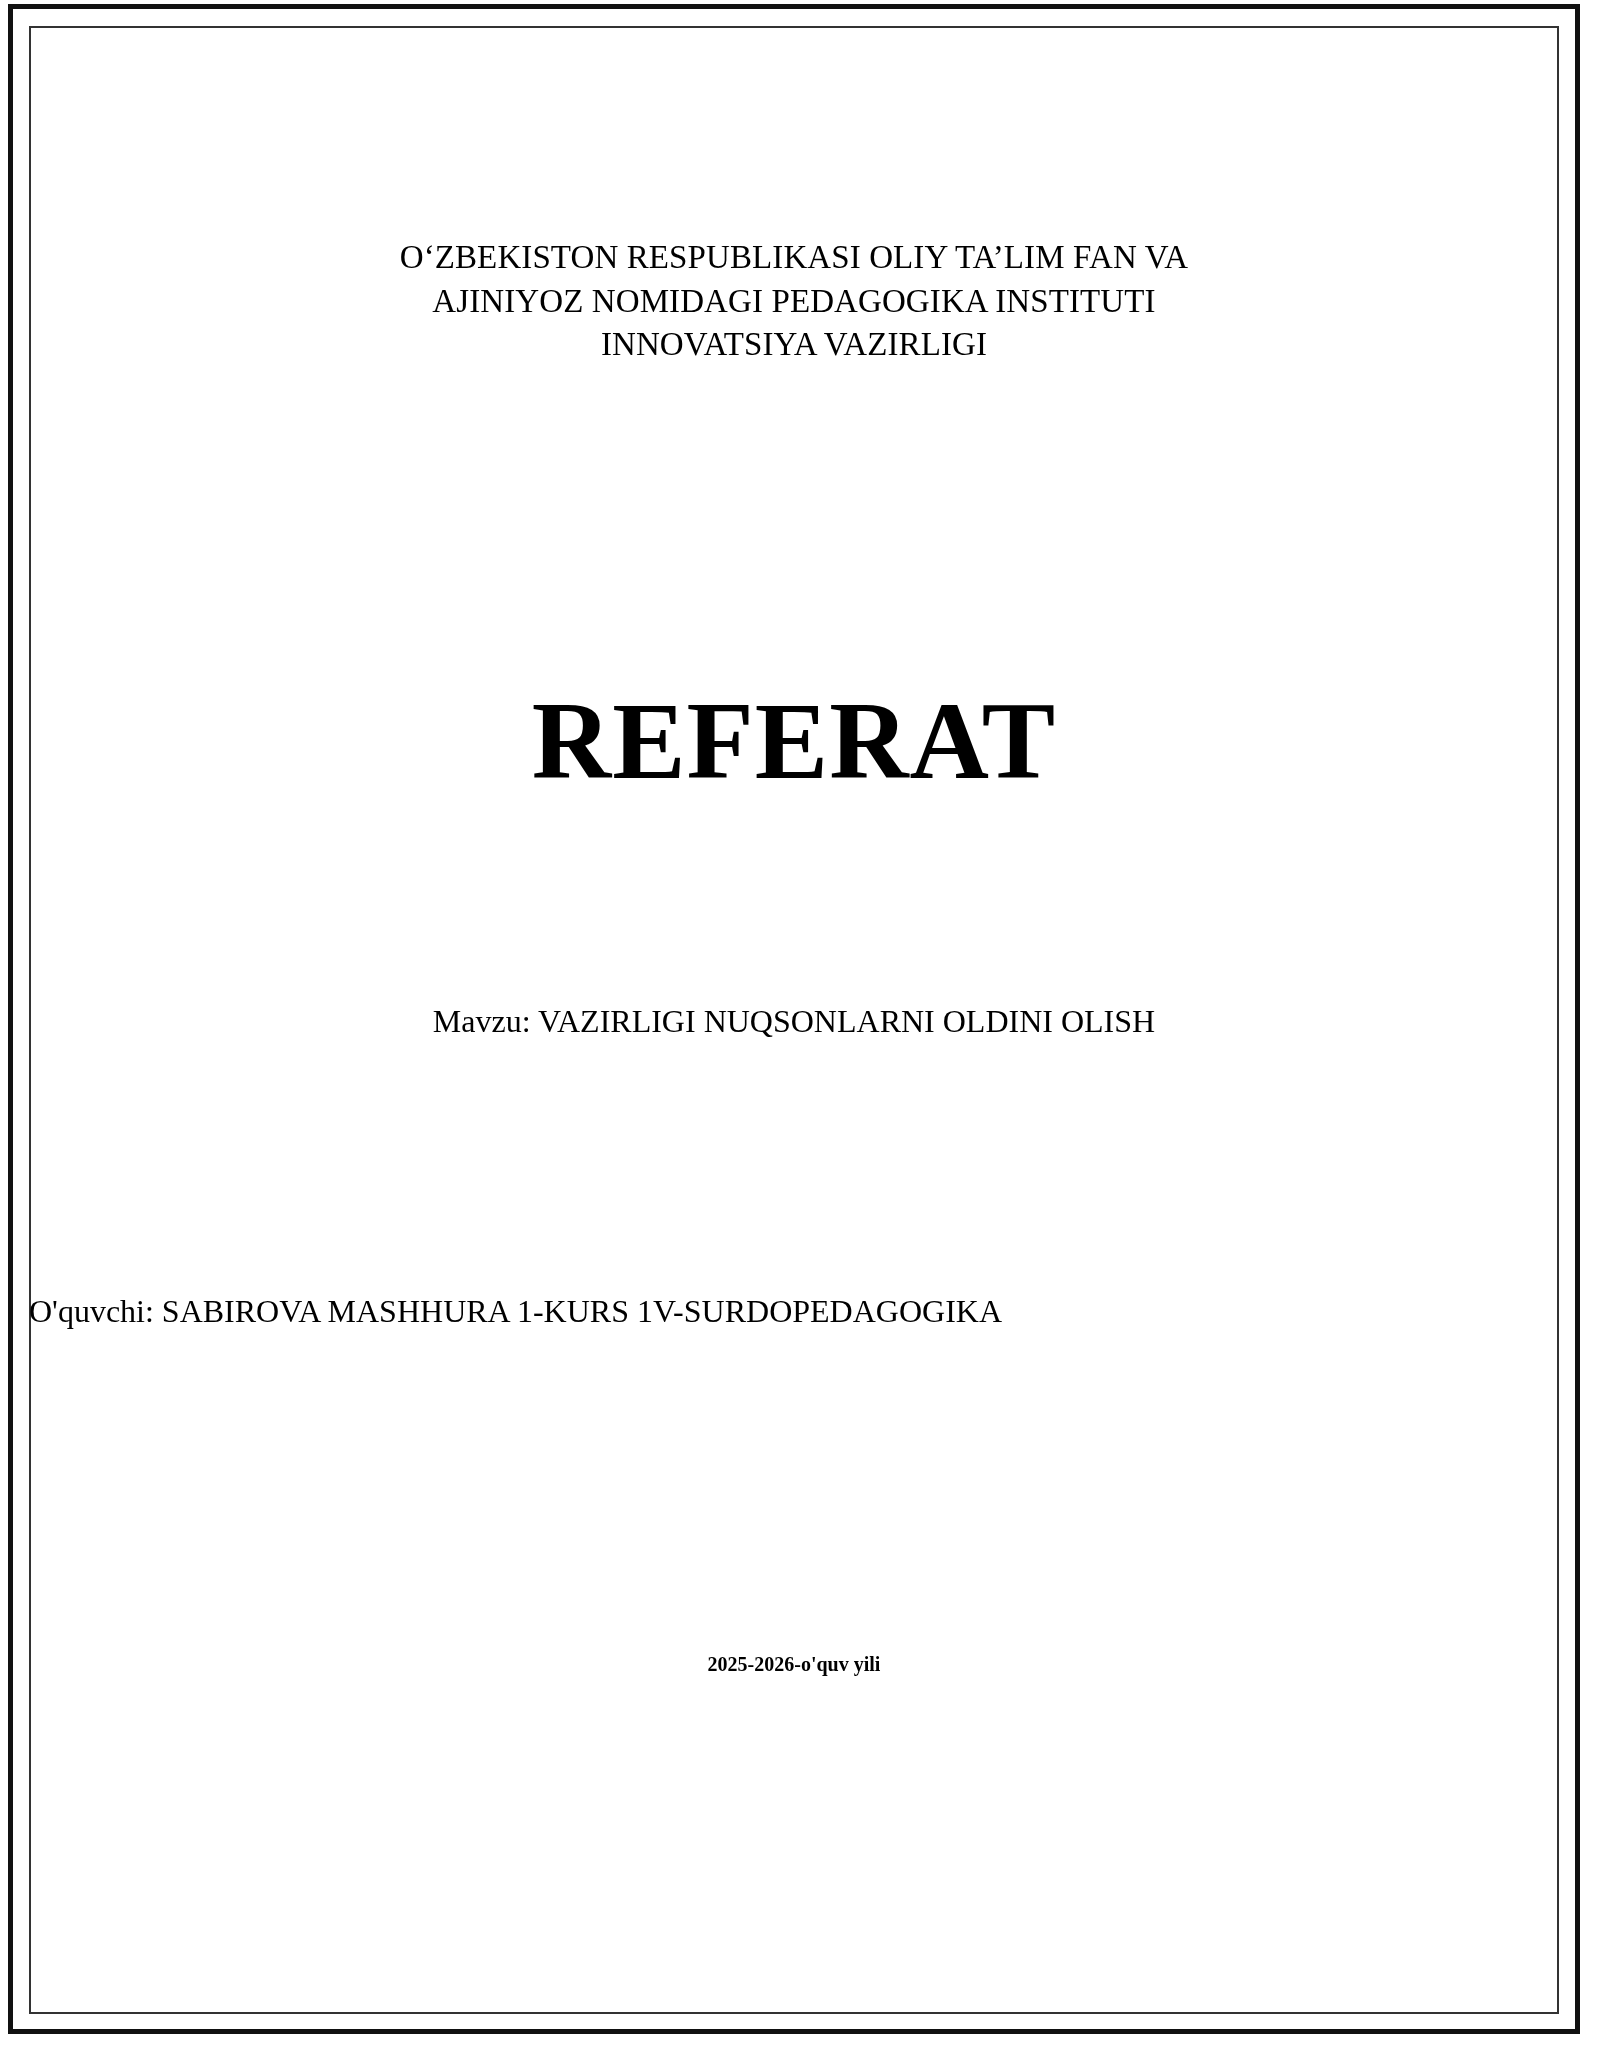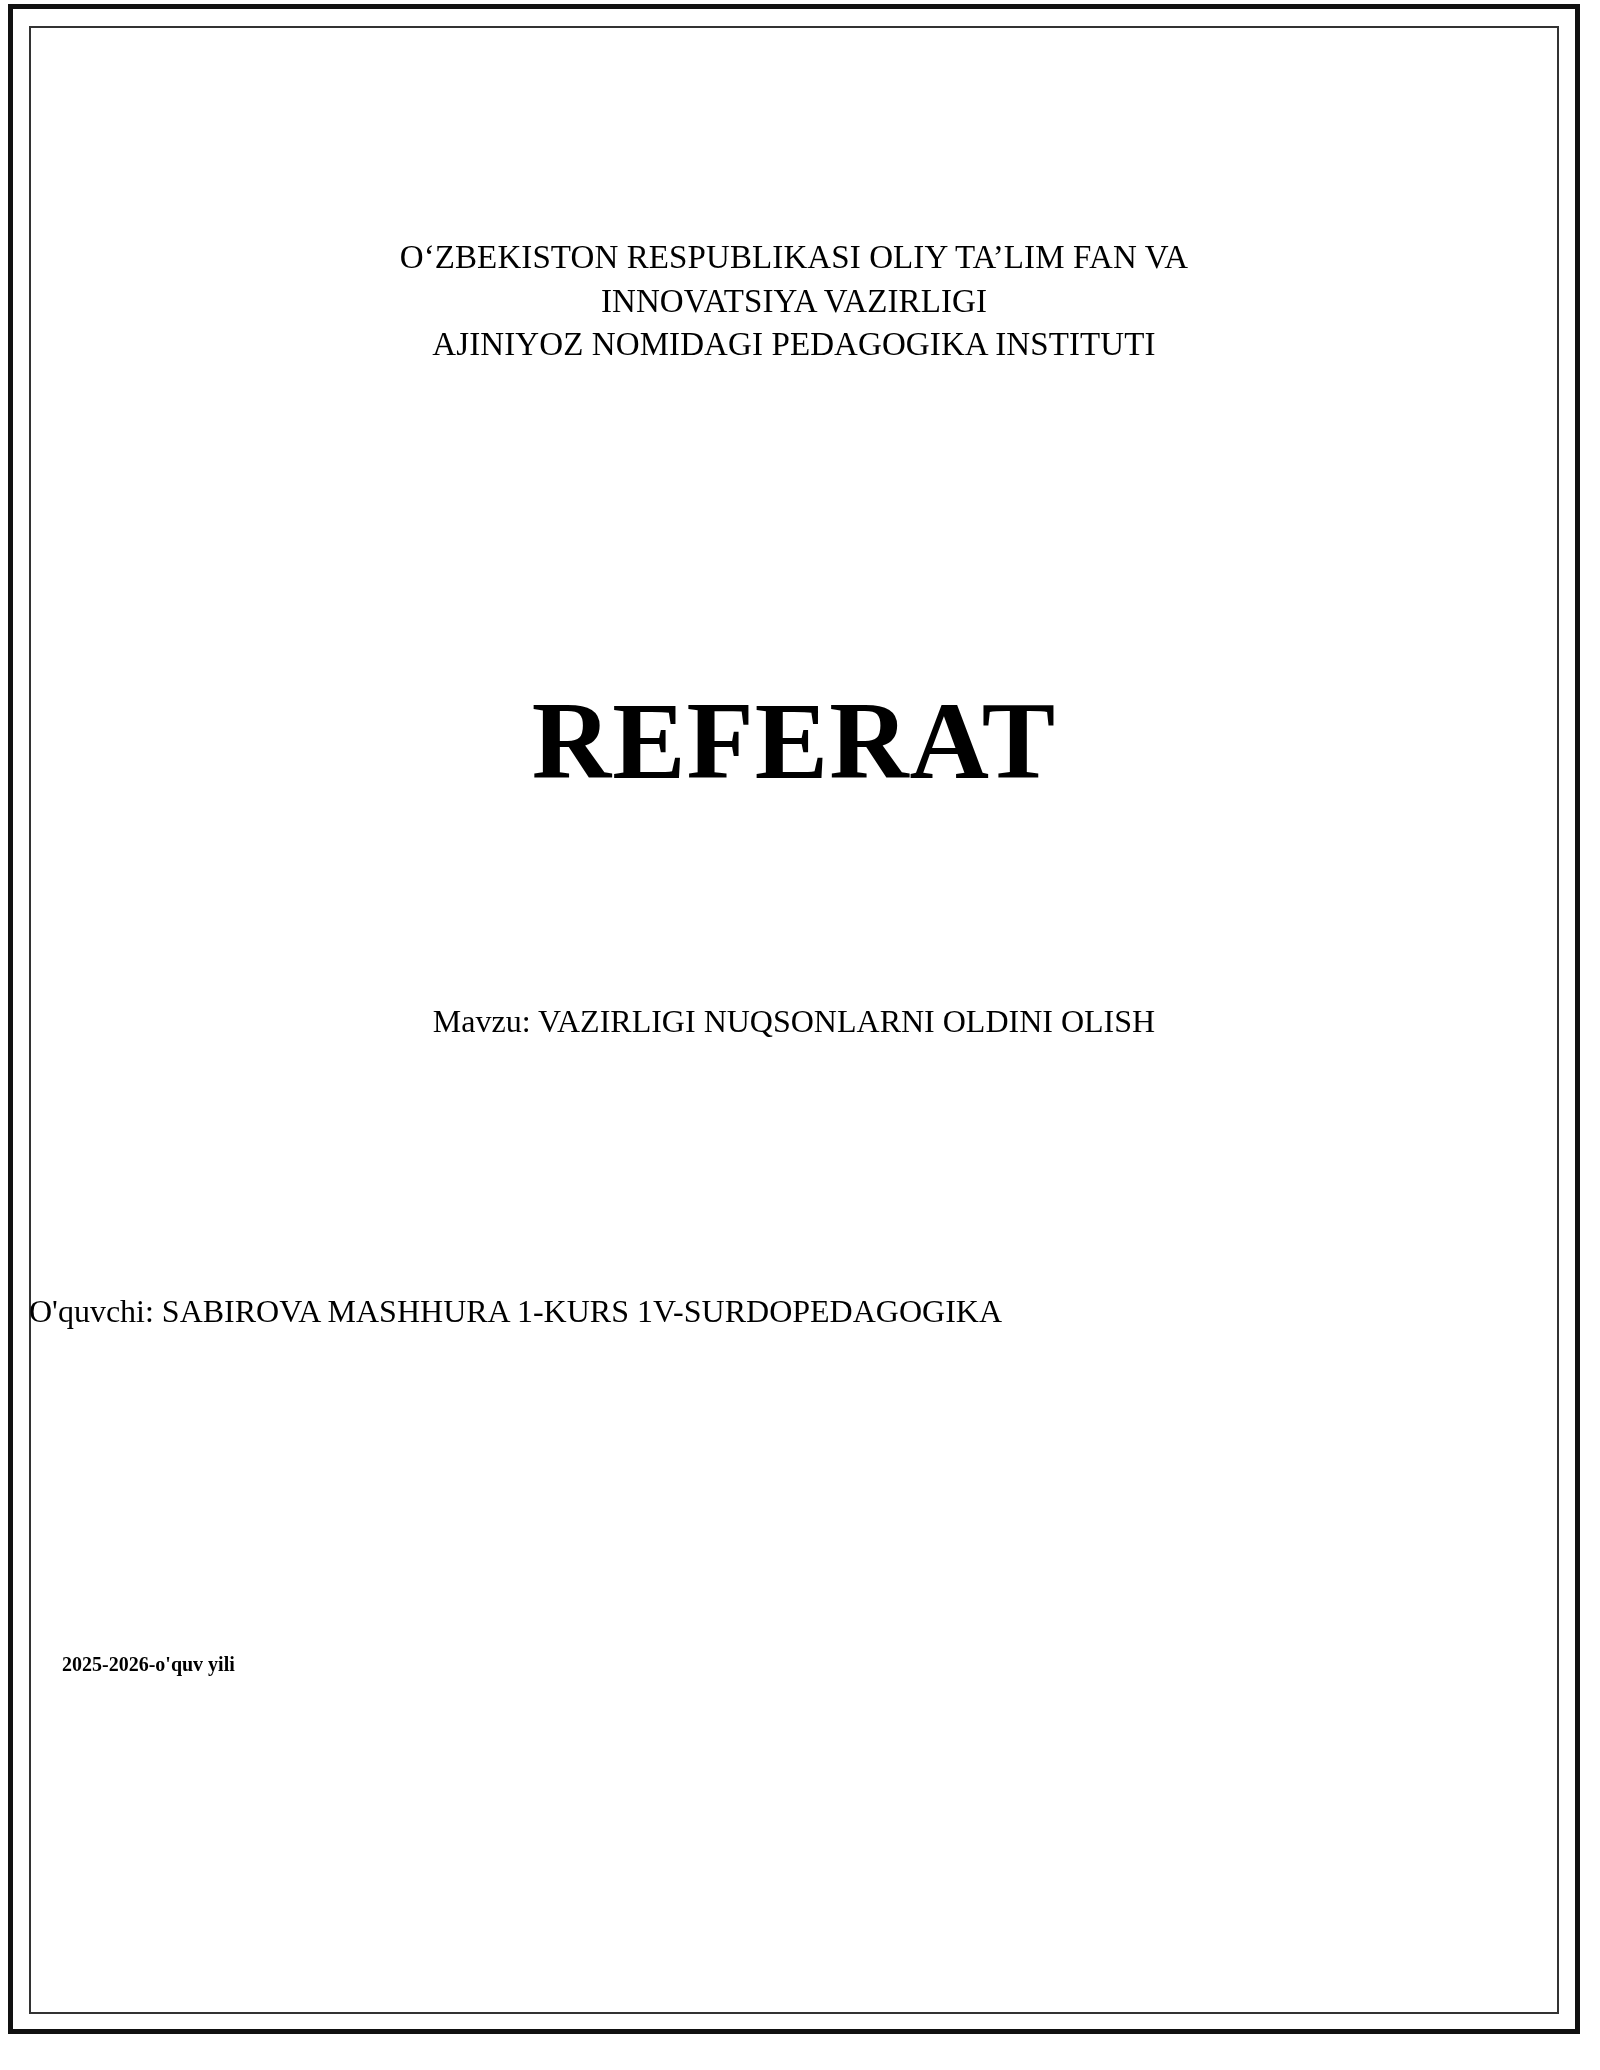--- a/index.html
+++ b/index.html
@@ -92,41 +92,40 @@
     width: 1530px;
     text-align: left;
     font-size: 32px;
     line-height: 1.3;
   }
   .year-line {
     position: absolute;
     top: 1625px;
     left: 0;
     width: 1530px;
-    text-align: left;
+    text-align: center;
     font-size: 20px;
     font-weight: bold;
     line-height: 1.3;
-    margin-left: 33px;
   }
 </style>
 </head>
 <body>
 
 <div class="page-wrap">
 
   <div class="outer-frame"></div>
   <div class="inner-frame"></div>
 
   <div class="content">
 
     <div class="header-block">
       <span class="hline">O‘ZBEKISTON RESPUBLIKASI OLIY TA’LIM FAN VA</span>
+      <span class="hline">AJINIYOZ NOMIDAGI PEDAGOGIKA INSTITUTI</span>
       <span class="hline">INNOVATSIYA VAZIRLIGI</span>
-      <span class="hline">AJINIYOZ NOMIDAGI PEDAGOGIKA INSTITUTI</span>
     </div>
 
     <div class="title-main">REFERAT</div>
 
     <div class="subject-line">Mavzu: VAZIRLIGI NUQSONLARNI OLDINI OLISH</div>
 
     <div class="student-line">O'quvchi: SABIROVA MASHHURA 1-KURS 1V-SURDOPEDAGOGIKA</div>
 
     <div class="year-line">2025-2026-o'quv yili</div>
 

